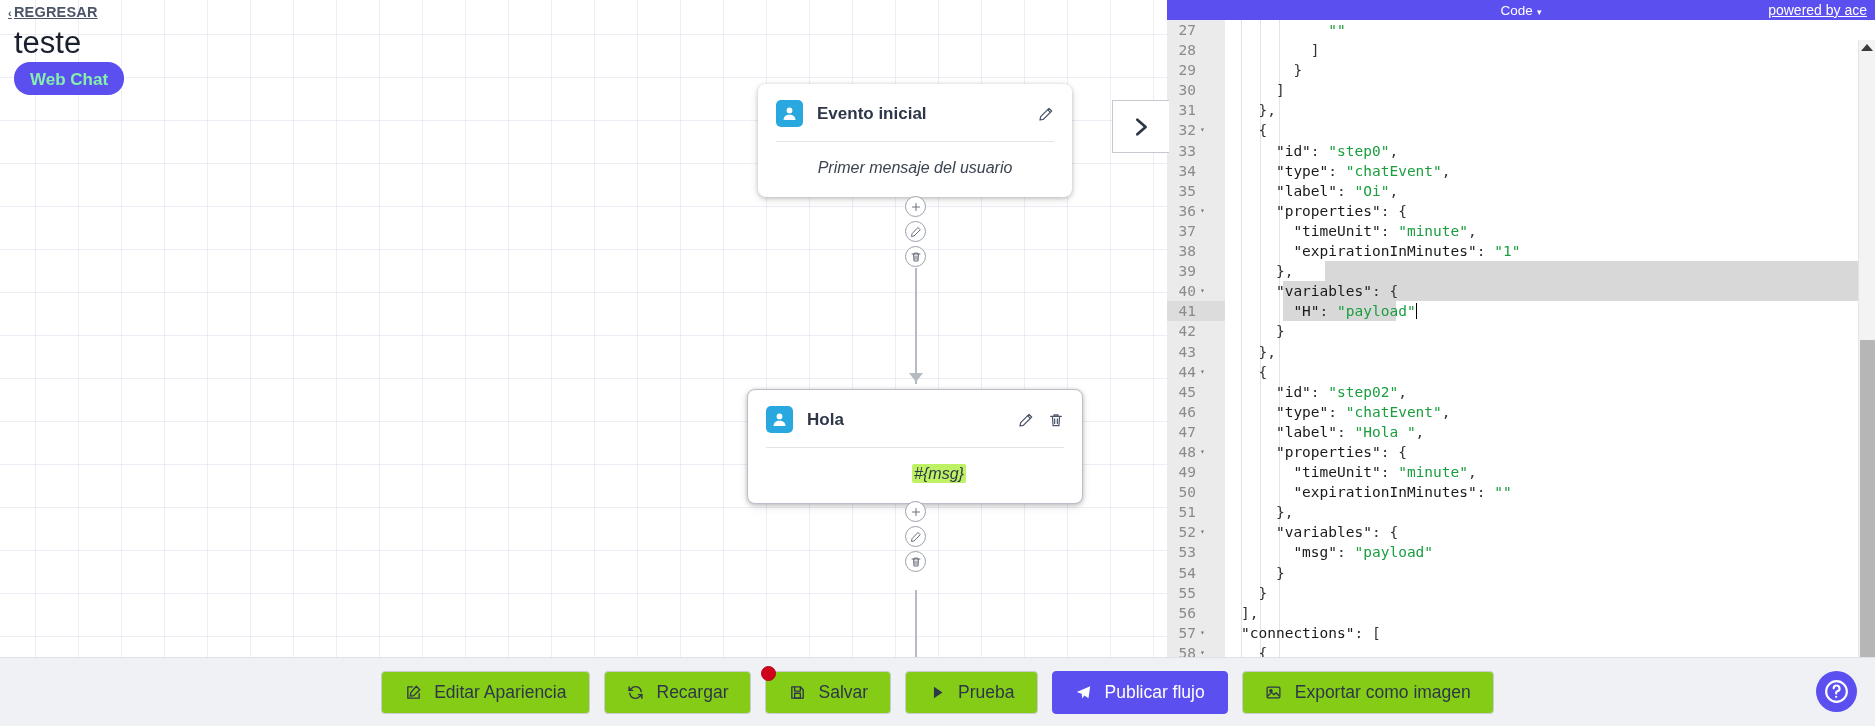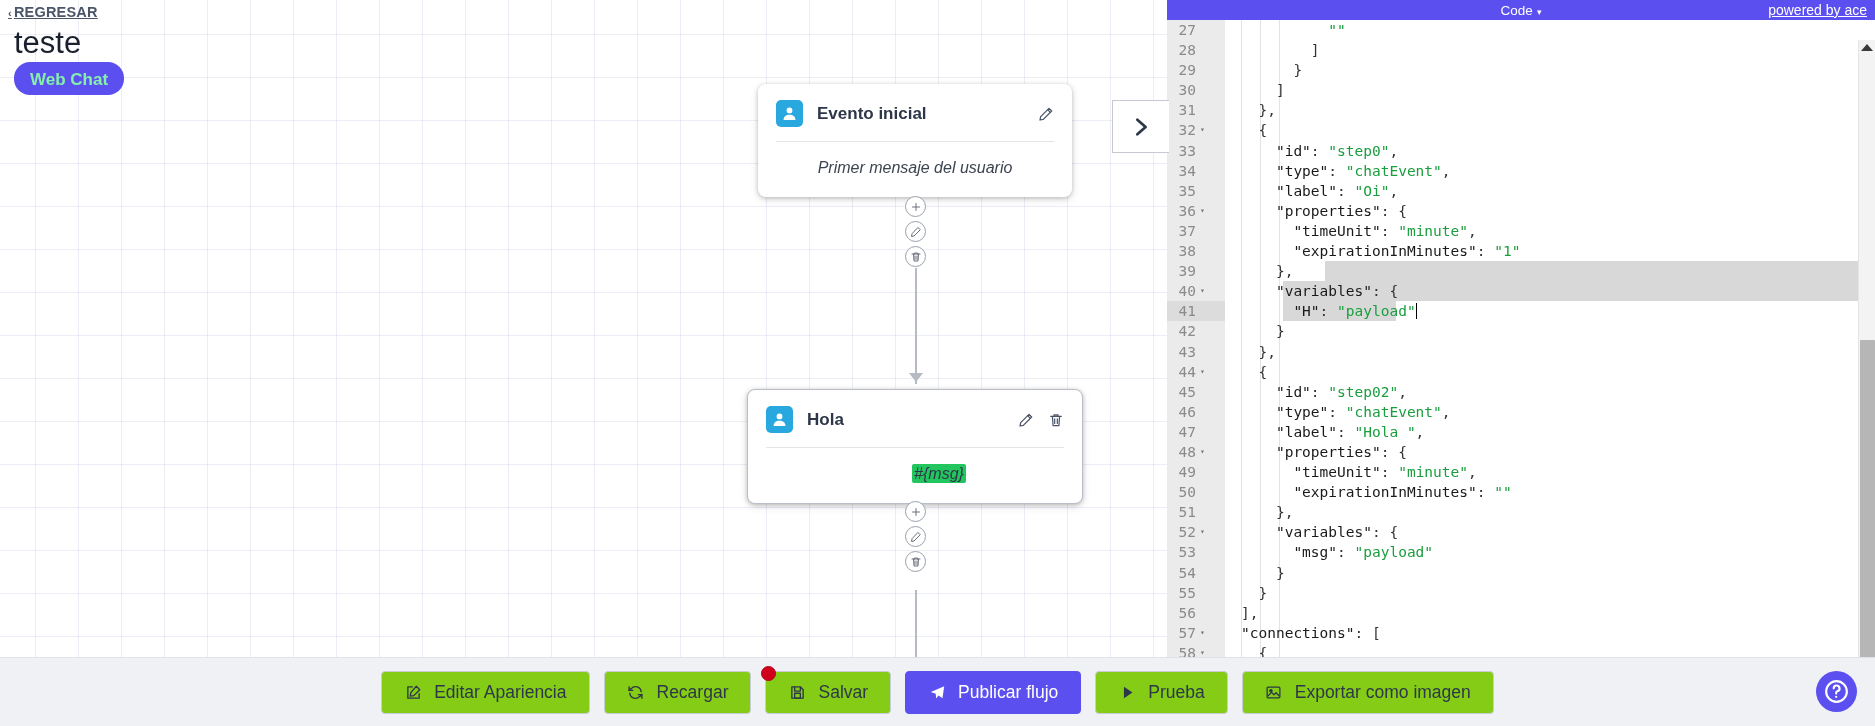--- a/index.html
+++ b/index.html
@@ -71,21 +71,21 @@
   .node-actions .ic svg { width: 100%; height: 100%; display: block; }
   .node-divider { height: 1px; background: #e2e4e8; margin: 0 18px; }
   .node-body {
     padding: 17px 18px 20px 18px;
     text-align: center;
     font-size: 16px;
   }
   .node-body .placeholder { font-style: italic; color: #3c4450; }
   .node-body .var-token {
     font-style: italic; color: #2d3748;
-    background: #22c55e; padding: 1px 2px; border-radius: 2px; margin-left: 48px;
+    background: #bef264; padding: 1px 2px; border-radius: 2px; margin-left: 48px;
   }
 
   
   .conn-stack {
     position: absolute;
     display: flex; flex-direction: column; align-items: center; gap: 0;
   }
   .conn-btn {
     width: 21px; height: 21px; border-radius: 50%;
     border: 1px solid #9aa0ab; background: #fff;
@@ -420,35 +420,35 @@
         <span class="dot"></span>
         <span class="ti">
           <svg viewBox="0 0 24 24" fill="none" stroke="currentColor" stroke-width="1.9" stroke-linejoin="round">
             <path d="M4 4h12l4 4v12H4z"></path>
             <path d="M8 4v6h8V4"></path>
             <rect x="8" y="13" width="8" height="7"></rect>
           </svg>
         </span>
         <span>Salvar</span>
       </div>
+      <div class="tbtn">
+        <span class="ti">
+          <svg viewBox="0 0 24 24" fill="currentColor">
+            <path d="M7 4l12 8-12 8z"></path>
+          </svg>
+        </span>
+        <span>Prueba</span>
+      </div>
       <div class="tbtn primary">
         <span class="ti">
           <svg viewBox="0 0 24 24" fill="currentColor">
             <path d="M21.5 3L2.5 11.2l7 2.4.6 6.9 3.2-4.3 5.7 4z"></path>
           </svg>
         </span>
         <span>Publicar flujo</span>
-      </div>
-      <div class="tbtn">
-        <span class="ti">
-          <svg viewBox="0 0 24 24" fill="currentColor">
-            <path d="M7 4l12 8-12 8z"></path>
-          </svg>
-        </span>
-        <span>Prueba</span>
       </div>
       <div class="tbtn">
         <span class="ti">
           <svg viewBox="0 0 24 24" fill="none" stroke="currentColor" stroke-width="1.8" stroke-linejoin="round">
             <rect x="3" y="4.5" width="18" height="15" rx="1.5"></rect>
             <circle cx="8.4" cy="9.6" r="1.6" fill="currentColor"></circle>
             <path d="M4 17l5.2-5.2 3.4 3.4 3-2.8L20 17"></path>
           </svg>
         </span>
         <span>Exportar como imagen</span>

